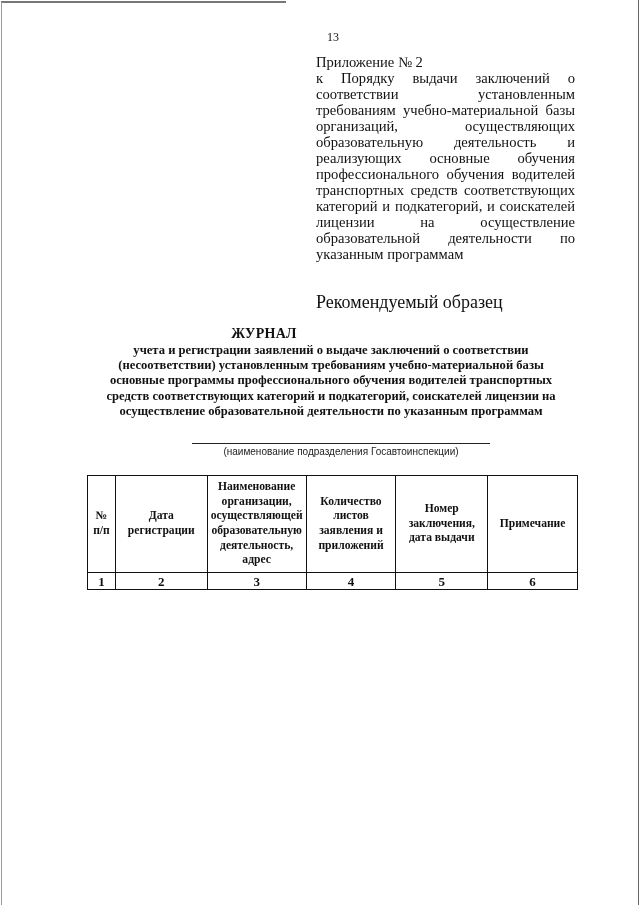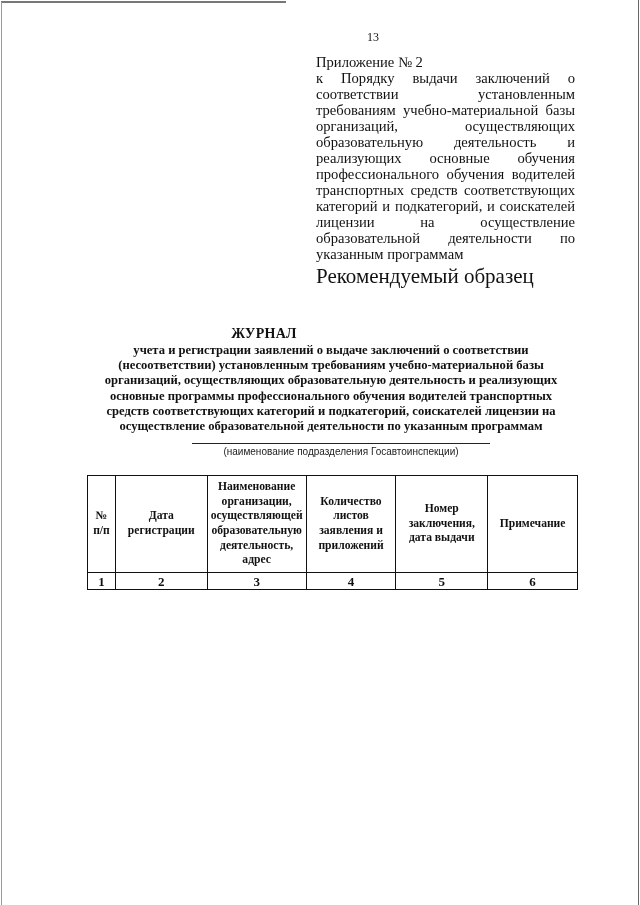--- a/index.html
+++ b/index.html
@@ -30,41 +30,40 @@
       position: absolute;
       right: 1px; top: 0;
       width: 1px; height: 905px;
       background: #666666;
     }
     .page-number {
       position: absolute;
       left: 327px;
       top: 30px;
       font-size: 12px;
-      margin-left: 40px;
     }
     .appendix {
       position: absolute;
       left: 316px;
       top: 54px;
       width: 259px;
       font-size: 14.6px;
       line-height: 16px;
     }
     .appendix .title { display: block; }
     .appendix .body {
       display: block;
       text-align: justify;
       text-align-last: left;
     }
     .recommended {
       position: absolute;
       left: 316px;
-      top: 268px;
-      font-size: 21px;
+      top: 294px;
+      font-size: 18px;
       line-height: 16px;
     }
     .journal-title {
       position: absolute;
       left: 0; width: 528px;
       top: 326px;
       text-align: center;
       font-weight: bold;
       font-size: 14px;
       letter-spacing: 0.3px;
@@ -149,21 +148,20 @@
   </span>
 </div>
 
 <div class="recommended">Рекомендуемый образец</div>
 
 <div class="journal-title">ЖУРНАЛ</div>
 
 <div class="journal-subtitle">
   <span>учета и регистрации заявлений о выдаче заключений о соответствии</span>
   <span>(несоответствии) установленным требованиям учебно-материальной базы</span>
-  <span>организаций, осуществляющих образовательную деятельность и реализующих</span>
   <span>основные программы профессионального обучения водителей транспортных</span>
   <span>средств соответствующих категорий и подкатегорий, соискателей лицензии на</span>
   <span>осуществление образовательной деятельности по указанным программам</span>
 </div>
 
 <div class="dept-line"></div>
 <div class="dept-caption">(наименование подразделения Госавтоинспекции)</div>
 
 <table class="journal-table">
   <colgroup>

